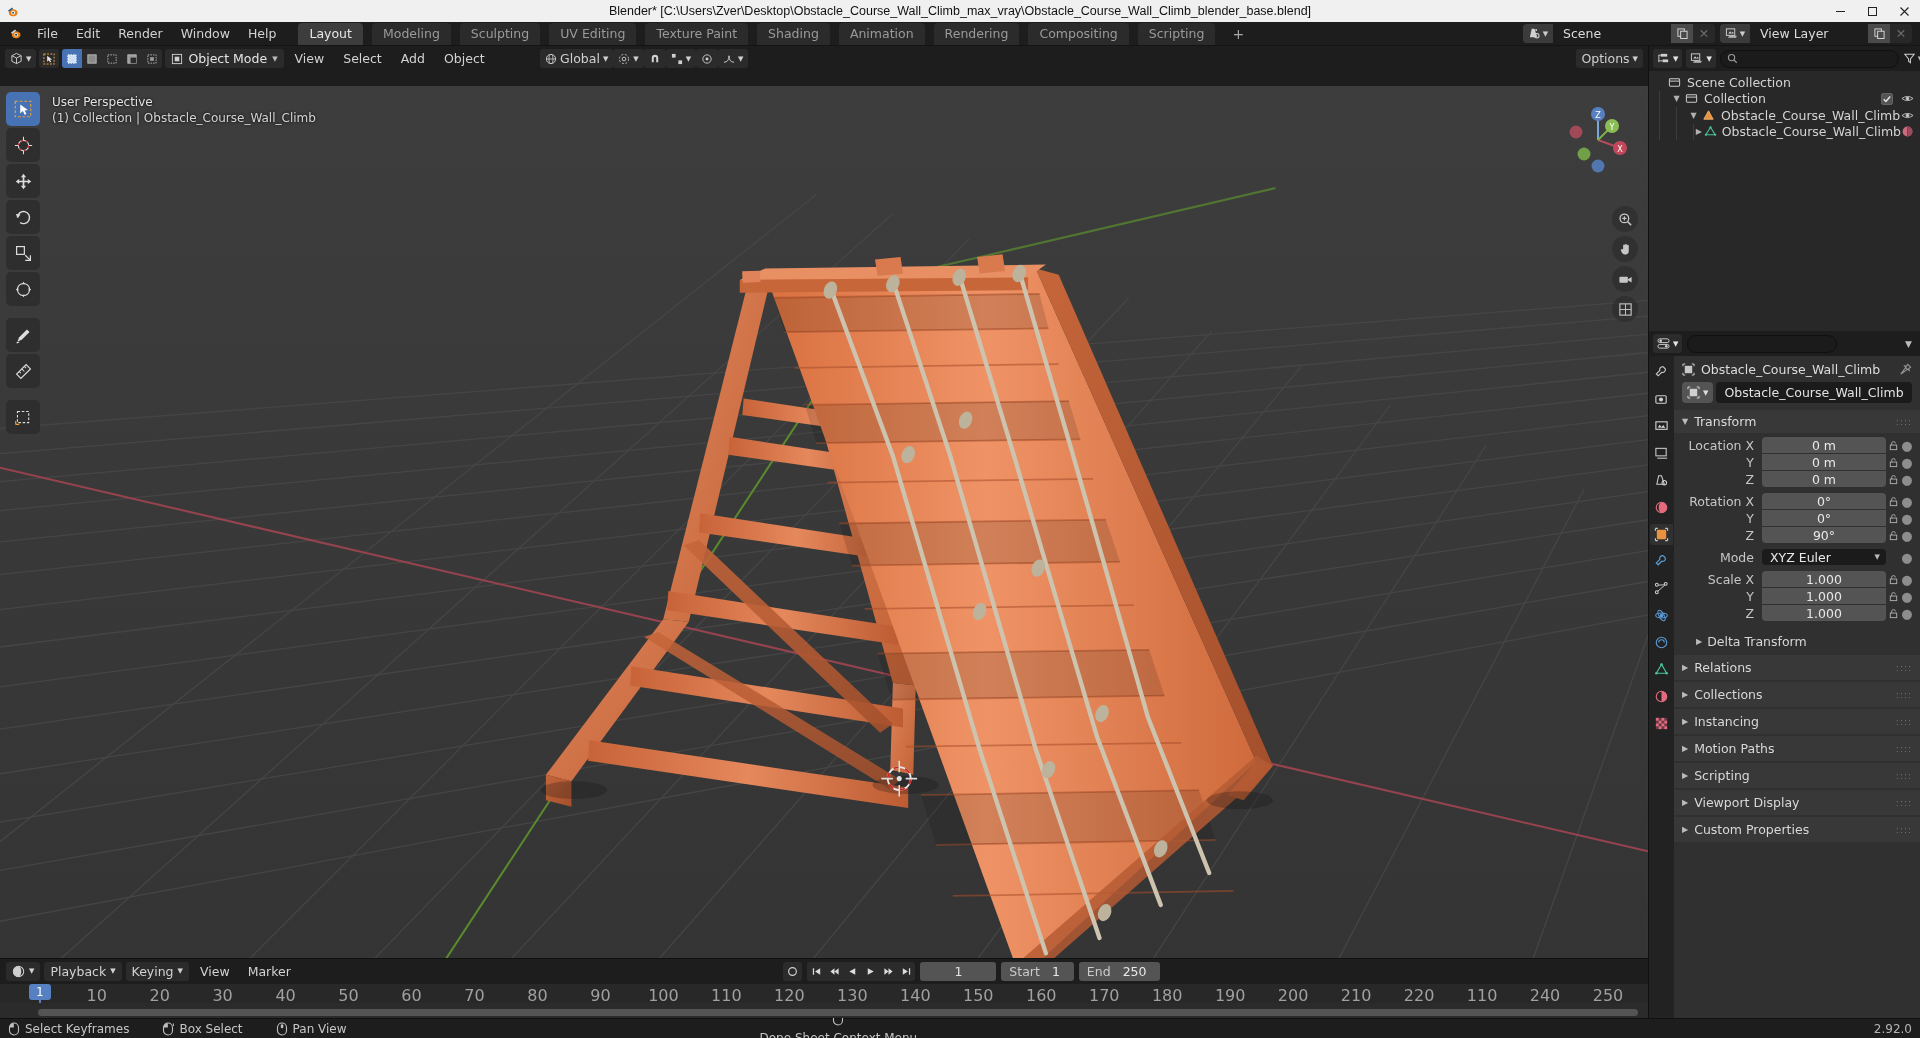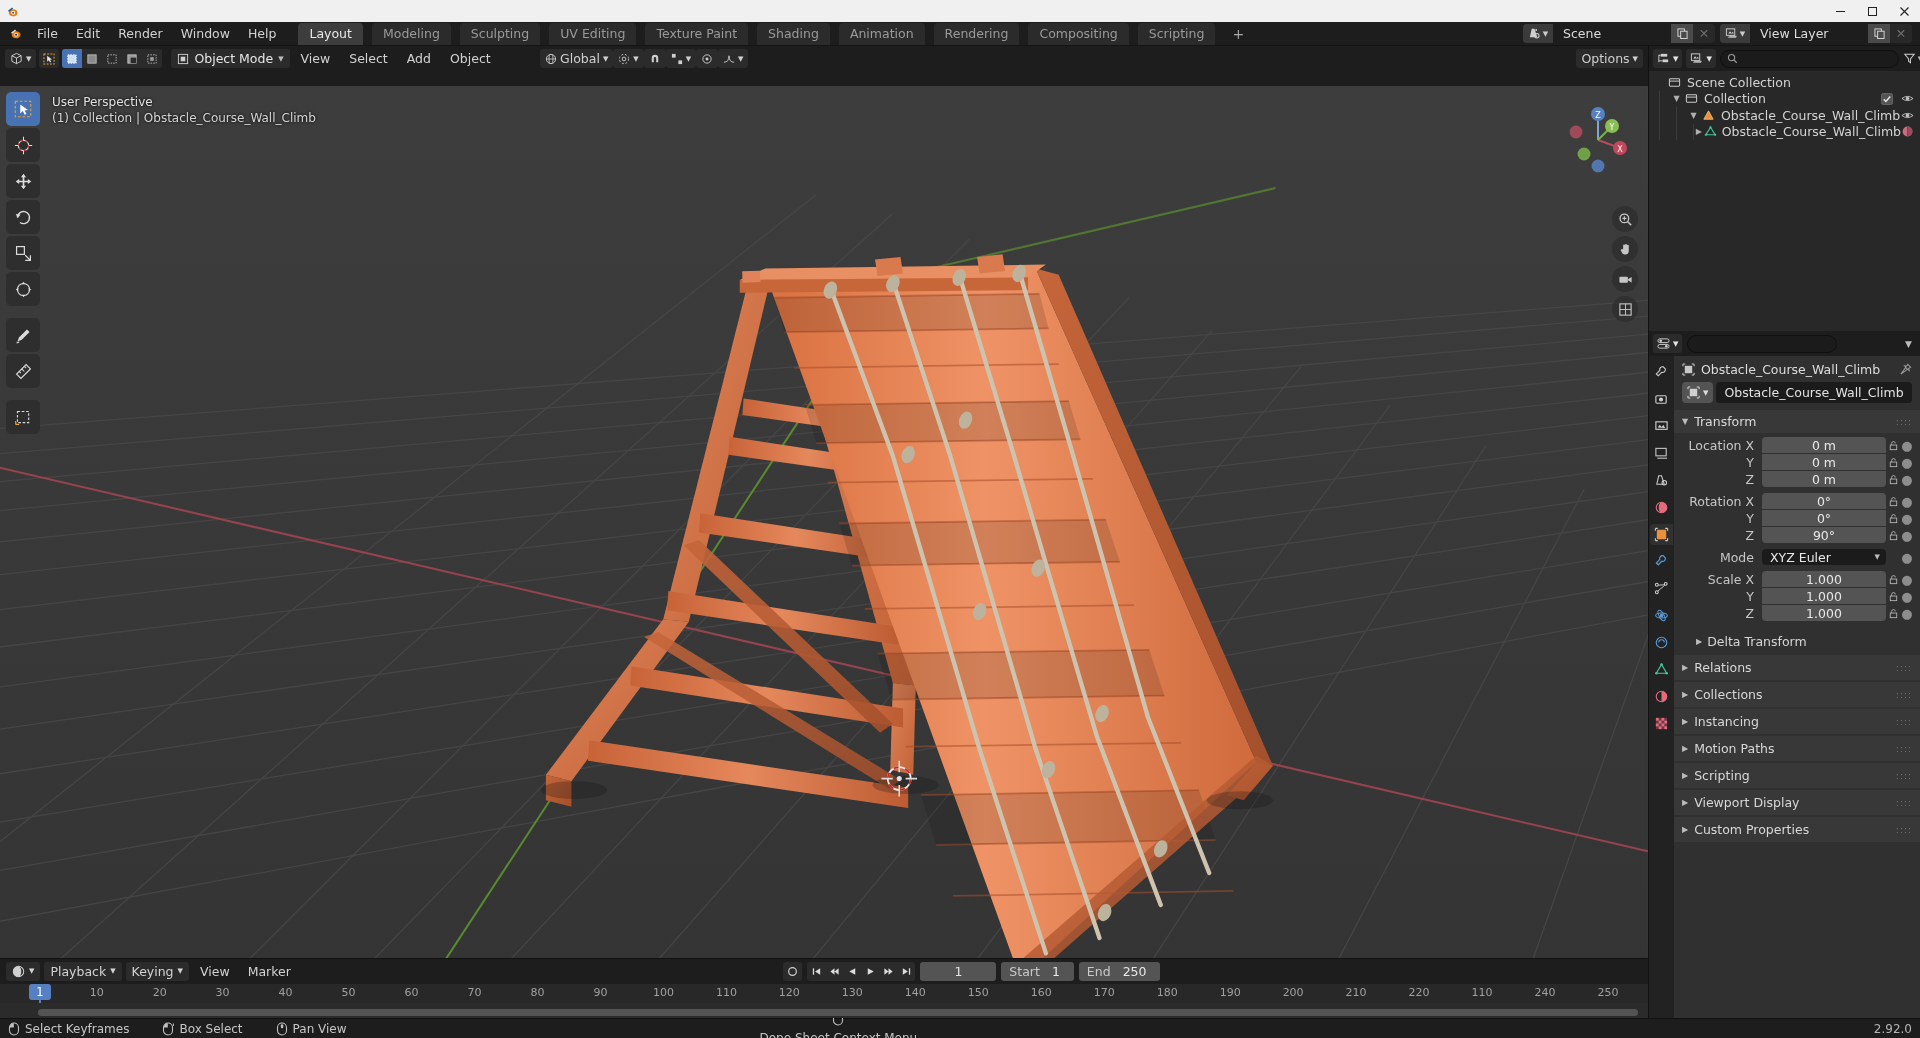--- a/index.html
+++ b/index.html
@@ -85,21 +85,21 @@
   .tl-menu { padding:2px 7px; color:#d2d2d2; font-size:12.5px;border-radius:3px;}
   .tl-center { margin-left:auto; margin-right:auto; display:flex; align-items:center; gap:5px;}
   .rec-dot { width:19px;height:19px;border-radius:3px;background:#2b2b2b;display:flex;align-items:center;justify-content:center;}
   .play-group { display:flex; background:#2b2b2b; border-radius:3px; height:19px; overflow:hidden; }
   .pg-btn { width:18px;height:19px; display:flex;align-items:center;justify-content:center;}
   .num-field { background:#545454; border-radius:3px; height:19px; min-width:76px; display:flex;align-items:center;justify-content:center; font-size:12.5px; color:#e4e4e4;}
   .num-pair { display:flex; background:#545454; border-radius:3px; height:19px; align-items:center; overflow:hidden;justify-content:space-between;}
   .np-lab { padding: 0 8px; color:#c9c9c9; font-size:12.5px; }
   .np-val { padding: 0 14px 0 4px; color:#e8e8e8; font-size:12.5px;}
   .tl-ruler { height:20px; background:#282828; position:relative; overflow:hidden;}
-  .tick { position:absolute; top:2px; font-size:11px; color:#a0a0a0; transform: translateX(-50%); }
+  .tick { position:absolute; top:2px; font-size:16px; color:#a0a0a0; transform: translateX(-50%); }
   .playhead { position:absolute; top:0; width:22px; height:16px; background:#5680c2; border-radius:3px; color:#fff; font-size:11.5px; display:flex;align-items:center;justify-content:center; transform: translateX(-50%); }
   .playline { position:absolute; top:16px; bottom:-20px; width:2px; background:#5680c2; }
   .tl-body { height:15px; background:#2b2b2b; position:relative; }
   .tl-scroll { position:absolute; left:38px; right:10px; bottom:2px; height:7px; background:#545454; border-radius:4px;}
 
   
   .rightcol { width: 272px; flex:none; display:flex; flex-direction:column; background:#1d1d1d; border-left:1px solid #111;}
   
   .outliner { height: 285px; display:flex; flex-direction:column; flex:none; }
   .ol-header { height:25px; display:flex; align-items:center; gap:4px; padding: 0 4px; background:#1d1d1d; }
@@ -155,20 +155,21 @@
 
   <div class="titlebar">
     <div class="tb-logo">
       <svg width="15" height="15" viewBox="0 0 16 16">
         <path d="M3 9.5c0-2.2 2-4 4.6-4 2.6 0 4.7 1.6 4.7 3.7 0 2.2-2.1 3.9-4.7 3.9S3 11.6 3 9.5z" fill="#e87d0d"></path>
         <circle cx="7.6" cy="9.4" r="2.1" fill="#fff"></circle>
         <circle cx="7.6" cy="9.4" r="1.1" fill="#265787"></circle>
         <path d="M2 7.2 L6.5 3.6 L7.6 5 L3.2 8.2z" fill="#265787"></path>
       </svg>
     </div>
+    <div class="tb-title">Blender* [C:\Users\Zver\Desktop\Obstacle_Course_Wall_Climb_max_vray\Obstacle_Course_Wall_Climb_blender_base.blend]</div>
     <div class="tb-ctrls">
       <div class="tb-btn">
         <svg width="11" height="11" viewBox="0 0 11 11">
             <rect x="1" y="5" width="9" height="1" fill="#222"></rect>
           </svg>
       </div>
       <div class="tb-btn">
         <svg width="11" height="11" viewBox="0 0 11 11">
             <rect x="1.5" y="1.5" width="8" height="8" fill="none" stroke="#222" stroke-width="1"></rect>
           </svg>
@@ -294,21 +295,21 @@
               </svg>
           </div>
           <div class="tg">
             <svg width="12" height="12" viewBox="0 0 13 13">
                 <rect x="2" y="2" width="9" height="9" fill="none" stroke="#bbb" stroke-width="1" stroke-dasharray="1.6 1.2"></rect>
                 <rect x="4.5" y="4.5" width="4" height="4" fill="#9a9a9a"></rect>
               </svg>
           </div>
         </div>
 
-        <div class="mode-btn" style="margin-left:6px;">
+        <div class="mode-btn" style="margin-left:0;">
           <svg width="12" height="12" viewBox="0 0 13 13">
               <rect x="1.5" y="1.5" width="10" height="10" fill="none" stroke="#cfcfcf" stroke-width="1"></rect>
               <rect x="4" y="4" width="5" height="5" fill="#cfcfcf"></rect>
             </svg>
           <span>Object Mode</span>
           <span style="font-size:7px;color:#bbb;">▼</span>
         </div>
         <div class="vp-menu">View</div>
         <div class="vp-menu">Select</div>
         <div class="vp-menu">Add</div>

